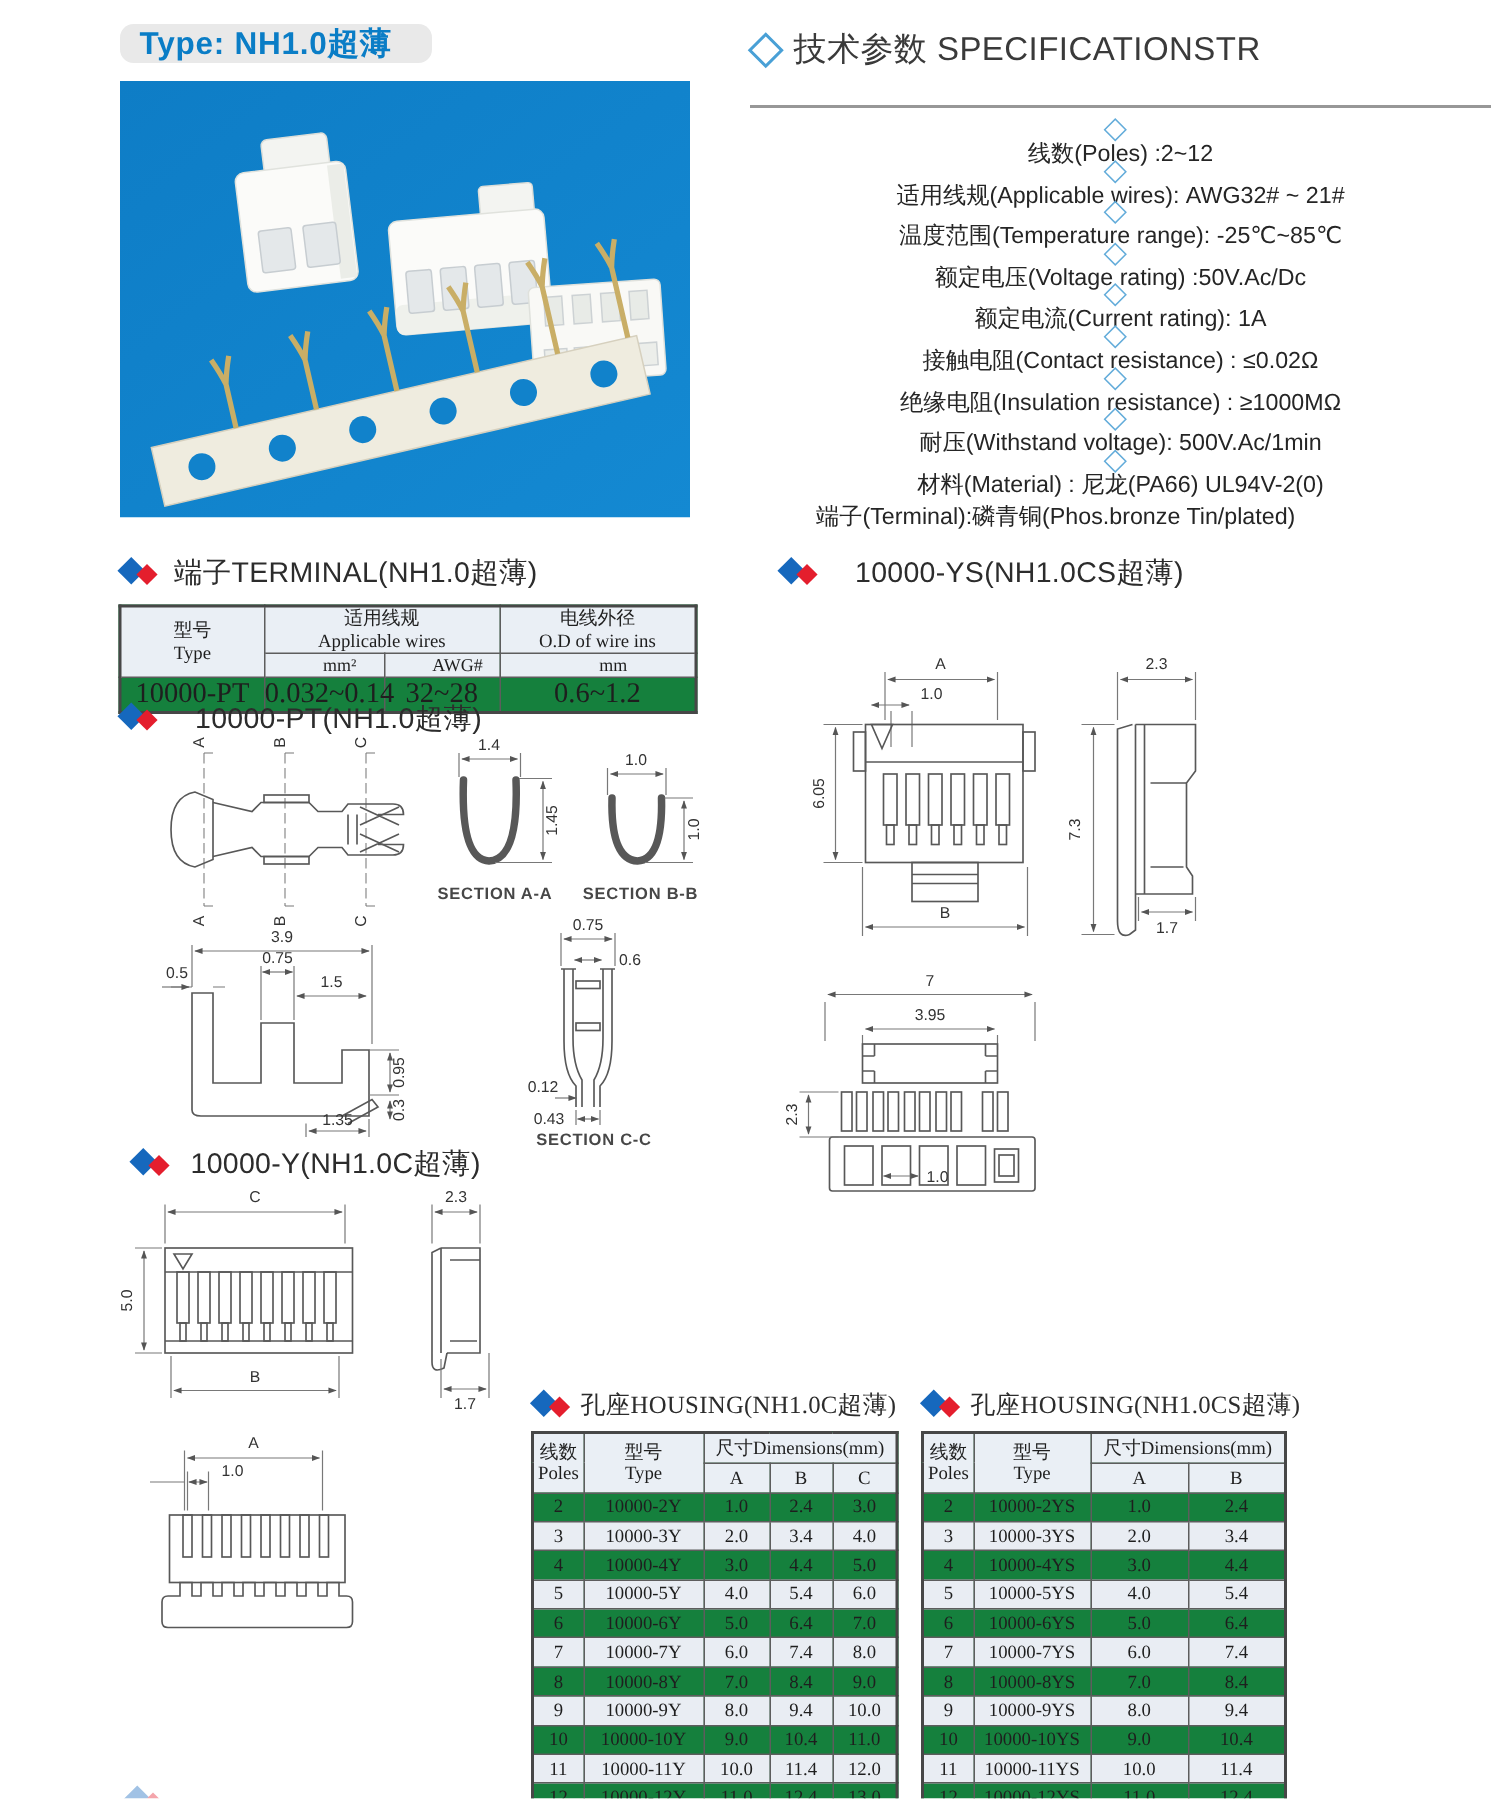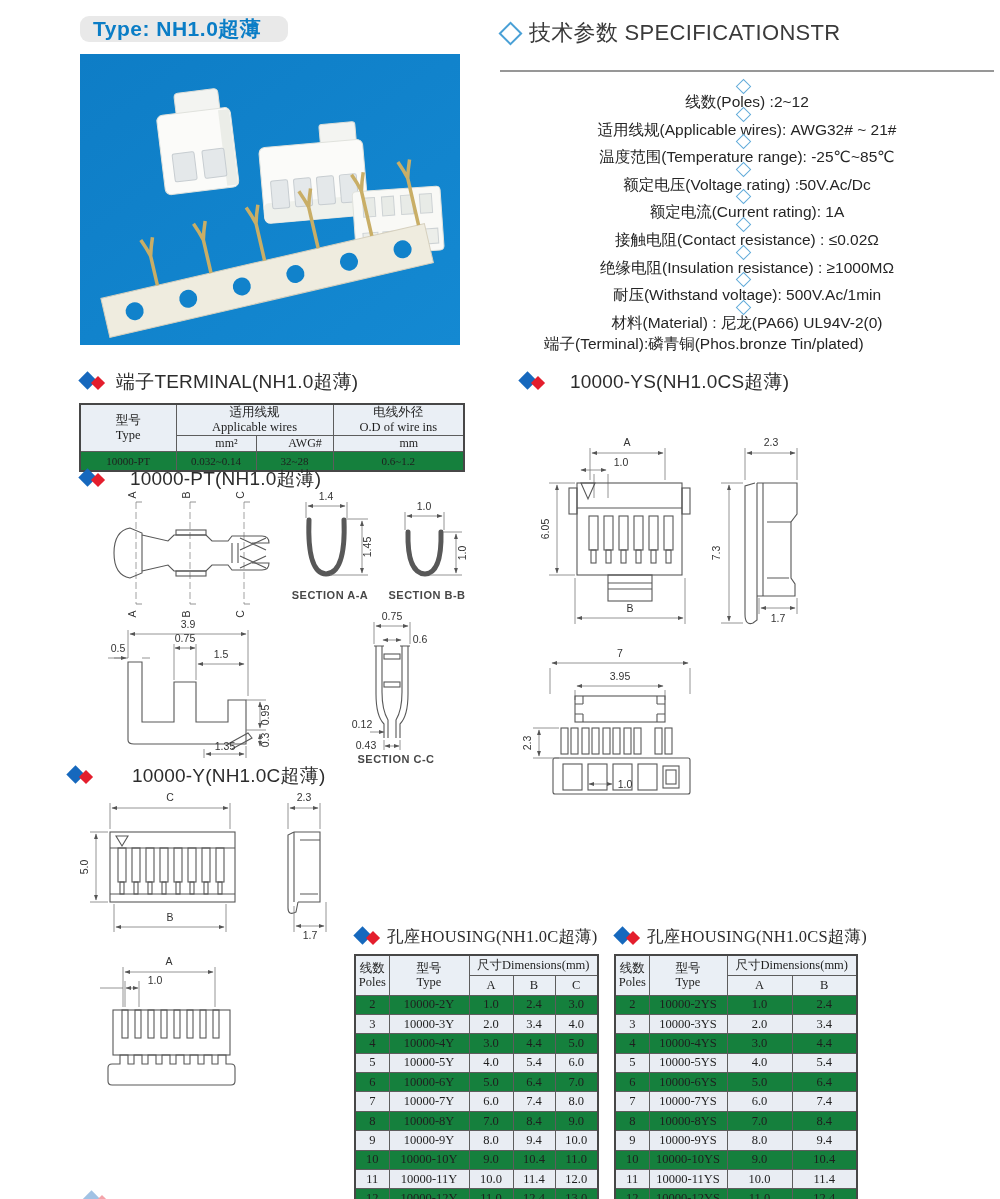--- a/index.html
+++ b/index.html
@@ -32,21 +32,21 @@
   .dd.faded{opacity:.4;}
 
   
   table{border-collapse:collapse;position:absolute;table-layout:fixed;background:#15803d;}
   th,td{border:1px solid #5d5d5d;text-align:center;vertical-align:middle;
         font-family:"Liberation Serif","DejaVu Serif",serif;color:#1e1e1e;padding:0;}
   table{border:2px solid #474747;}
   th{background:#eaeff5;font-weight:normal;}
   .t-table th{font-size:12.5px;line-height:1.2;}
   .t-table .sub th{font-size:12px;height:15px;padding-left:21px;}
-  .t-table .data td{font-size:11px;height:18px;}
+  .t-table .data td{font-size:19px;height:18px;}
   .t-table tr:first-child th{height:28px;}
   .h-table th{font-size:12.5px;line-height:1.15;}
   .h-table thead tr{height:20px;}
   .h-table td{font-size:12.5px;height:18.4px;}
   .h-table tr.alt td{background:#e9edf3;}
 
   
   .dim{font:10.5px "Liberation Sans","DejaVu Sans",sans-serif;fill:#333;}
   .cap{font:600 11px "Liberation Sans","DejaVu Sans",sans-serif;fill:#474747;letter-spacing:.5px;}
   .ln{stroke:#585858;stroke-width:1.1;fill:none;}
@@ -388,21 +388,21 @@
       <rect x="158" y="338" width="16" height="22"></rect>
         <rect x="161" y="342" width="10" height="14"></rect>
     </g>
     <path class="dl" d="M54,300 L28,300 M54,330 L28,330"></path>
     <line class="dl" x1="34" y1="302" x2="34" y2="328" marker-start="url(#ary)" marker-end="url(#ary)"></line>
     <text class="dim" transform="rotate(-90 26 315)" x="26" y="315" text-anchor="middle">2.3</text>
     <line class="dl" x1="84" y1="356" x2="107" y2="356" marker-start="url(#ary)" marker-end="url(#ary)"></line>
     <text class="dim" x="120" y="360" text-anchor="middle">1.0</text>
   </svg>
 
-  <div class="sec-head" style="left:68px;top:763px;gap:36px">
+  <div class="sec-head" style="left:88px;top:763px;gap:11px">
     <span class="dd">
         <i class="db"></i>
         <i class="dr"></i>
       </span>
     <span class="sec-title">10000-Y(NH1.0C超薄)</span>
   </div>
 
   <svg class="drawing" style="left:80px;top:782px" width="340" height="158" viewBox="0 0 340 158">
     <defs>
         <marker id="arf" viewBox="0 0 10 10" refX="9" refY="5" markerWidth="7" markerHeight="7" orient="auto-start-reverse">

